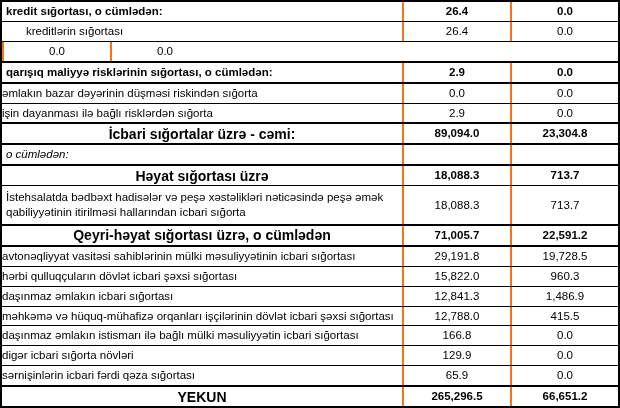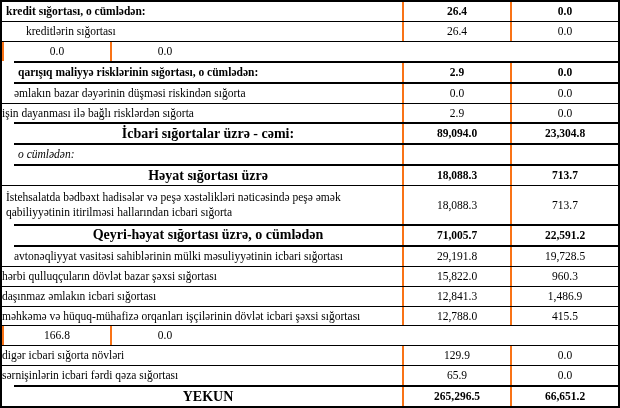--- a/index.html
+++ b/index.html
@@ -4,39 +4,39 @@
 <style>
   html, body {
     margin: 0;
     padding: 0;
     background: #ffffff;
   }
   .sheet {
     width: 620px;
     height: 408px;
     box-sizing: border-box;
-    font-family: Liberation Serif, serif;
+    font-family: Liberation Sans, sans-serif;
     color: #000000;
   }
   .table {
     width: 620px;
     height: 408px;
     box-sizing: border-box;
     border: 2px solid #000000;
     display: flex;
     flex-direction: column;
     background: #ffffff;
   }
   .row {
     display: flex;
     flex: 1 1 0;
     min-height: 0;
     border-top: 1px solid #000000;
   }
-  .row.bt2 { border-top-width: 2px; margin-left: 12px; }
+  .row.bt2 { border-top-width: 2px; }
   .row:first-child { border-top: none; }
   .row.dbl { flex: 2 1 0; }
   .cell {
     box-sizing: border-box;
     display: flex;
     align-items: center;
     overflow: hidden;
     font-size: 11.5px;
     line-height: 1.3;
   }
@@ -134,38 +134,39 @@
       <div class="cell val b">22,591.2</div>
     </div>
 
     <div class="row bt2">
       <div class="cell lbl ind1">avtonəqliyyat vasitəsi sahiblərinin mülki məsuliyyətinin icbari sığortası</div>
       <div class="cell val">29,191.8</div>
       <div class="cell val">19,728.5</div>
     </div>
 
     <div class="row">
-      <div class="cell lbl ind1">hərbi qulluqçuların dövlət bazar şəxsi sığortası</div>
+      <div class="cell lbl ind1">hərbi qulluqçuların dövlət icbari şəxsi sığortası</div>
       <div class="cell val">15,822.0</div>
       <div class="cell val">960.3</div>
     </div>
 
     <div class="row">
       <div class="cell lbl ind1">daşınmaz əmlakın icbari sığortası</div>
       <div class="cell val">12,841.3</div>
       <div class="cell val">1,486.9</div>
     </div>
 
     <div class="row">
       <div class="cell lbl ind1">məhkəmə və hüquq-mühafizə orqanları işçilərinin dövlət icbari şəxsi sığortası</div>
       <div class="cell val">12,788.0</div>
       <div class="cell val">415.5</div>
     </div>
 
     <div class="row">
+      <div class="cell lbl ind1">daşınmaz əmlakın istismarı ilə bağlı mülki məsuliyyətin icbari sığortası</div>
       <div class="cell val">166.8</div>
       <div class="cell val">0.0</div>
     </div>
 
     <div class="row">
       <div class="cell lbl ind1">digər icbari sığorta növləri</div>
       <div class="cell val">129.9</div>
       <div class="cell val">0.0</div>
     </div>
 

